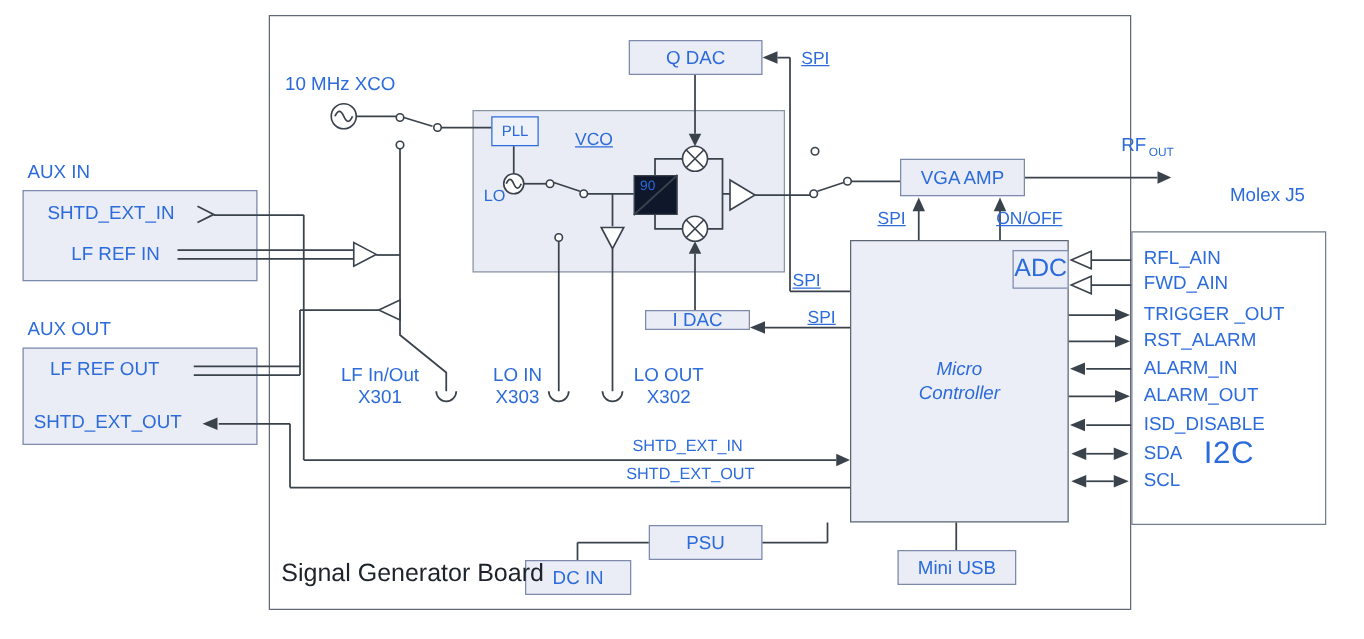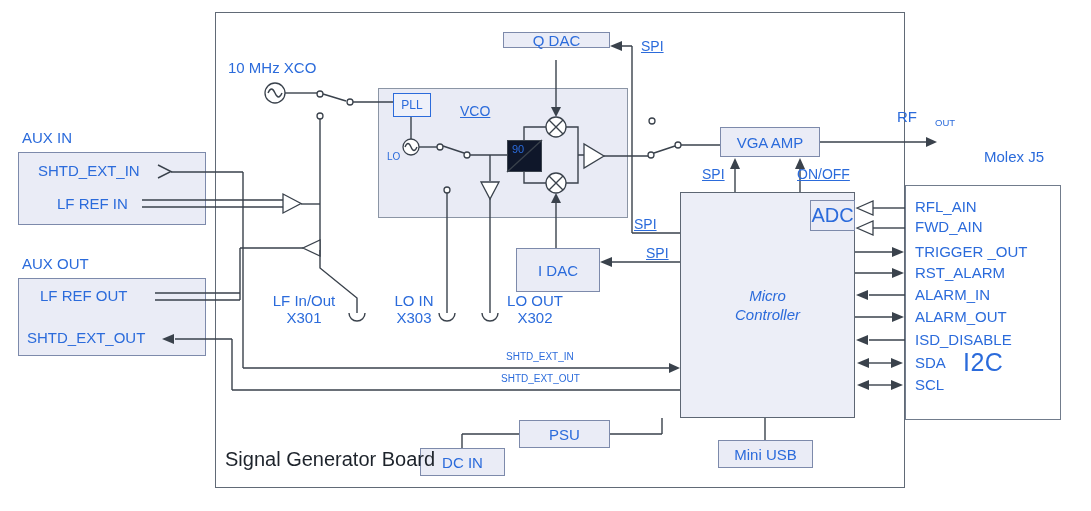--- a/index.html
+++ b/index.html
@@ -18,24 +18,24 @@
   .box--micro   { background:#eceef7; border:1.4px solid #5d6673;font-style:italic; }
   .box--pll     { background:#eef1fa; border:1.3px solid #2b6bdb; }
   .box--phase   { background:#0f172a; border:1.3px solid #3a424c; }
   .blbl { color:#2b6bdb; font-size:15px; white-space:nowrap; }
   .pre { white-space:pre-line; text-align:center; line-height:19px; }
   .lbl {
     position:absolute; color:#2b6bdb; font-size:15px;
     white-space:nowrap; line-height:16px;
   }
   .lbl--14 { font-size:14px;text-decoration:underline; }
-  .lbl--13 { font-size:10px; }
+  .lbl--13 { font-size:13px; }
   .lbl--dark { color:#1d232b; font-size:20px; }
   .lbl--i2c { font-size:25px; font-weight:500; letter-spacing:0.5px; }
-  .sub { font-size:9.5px; position:relative; top:4px; margin-left:18px; }
+  .sub { font-size:9.5px; position:relative; top:4px; margin-left:2px; }
   .conn-lbl {
     position:absolute; display:flex; flex-direction:column; align-items:center;
     color:#2b6bdb; font-size:15px; line-height:17px; white-space:nowrap;
   }
   .phase-num { position:absolute; left:4px; top:2px; color:#2b6bdb; font-size:11px; }
   svg.wires { position:absolute; left:0; top:0; pointer-events:none; }
   .w    { fill:none; stroke:#3a424c; stroke-width:1.4; }
   .node { fill:#ffffff; stroke:#3a424c; stroke-width:1.3; }
   .tri-f{ fill:#3a424c; stroke:none; }
   .tri-o{ fill:#ffffff; stroke:#3a424c; stroke-width:1.3; }
@@ -52,24 +52,24 @@
   <div class="box" style="left:18px;top:278px;width:188px;height:78px"></div>
 
   <div class="box box--vco" style="left:378px;top:88px;width:250px;height:130px"></div>
   <div class="box box--pll" style="left:393px;top:93px;width:38px;height:24px">
     <span class="blbl" style="font-size:12px">PLL</span>
   </div>
   <div class="box box--phase" style="left:507px;top:140px;width:35px;height:32px">
     <span class="phase-num">90</span>
   </div>
 
-  <div class="box" style="left:503px;top:32px;width:107px;height:16px">
+  <div class="box" style="left:503px;top:32px;width:107px;height:28px">
     <span class="blbl">Q DAC</span>
   </div>
-  <div class="box" style="left:516px;top:248px;width:84px;height:44px">
+  <div class="box" style="left:516px;top:248px;width:84px;height:16px">
     <span class="blbl">I DAC</span>
   </div>
   <div class="box" style="left:720px;top:127px;width:100px;height:30px">
     <span class="blbl">VGA AMP</span>
   </div>
 
   <div class="box box--micro" style="left:680px;top:192px;width:175px;height:226px">
     <span class="blbl pre">Micro
 Controller</span>
   </div>

